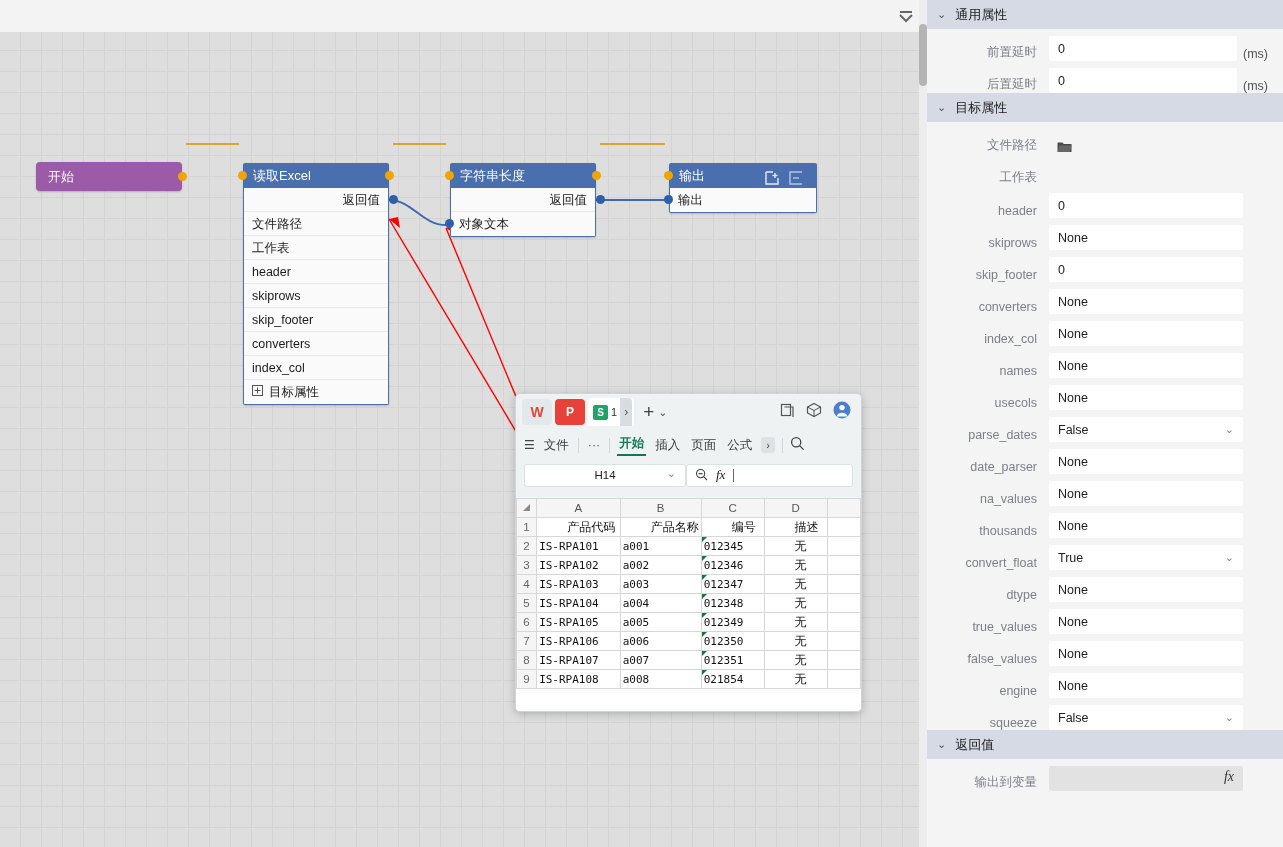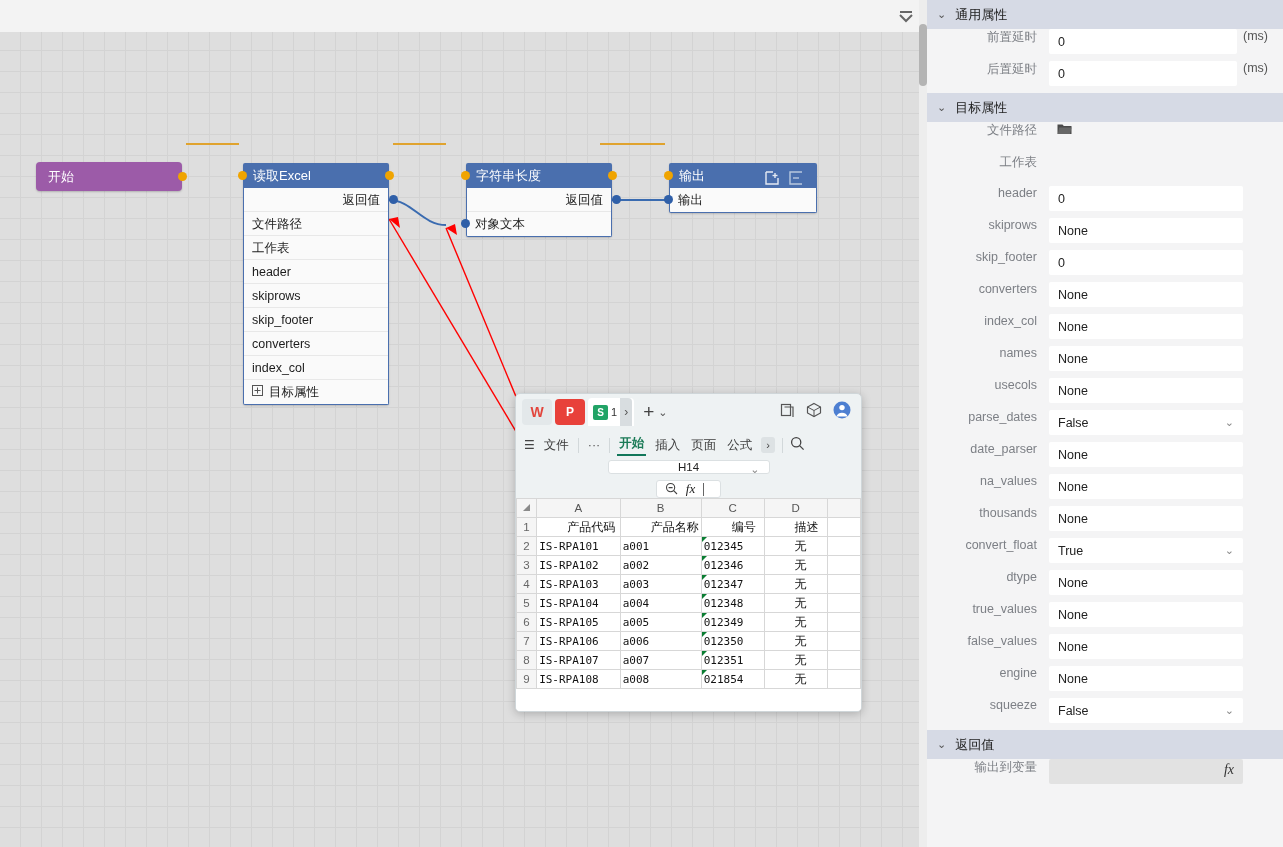--- a/index.html
+++ b/index.html
@@ -35,42 +35,42 @@
   .port{position:absolute;width:9px;height:9px;border-radius:50%;}
   .port.blue{background:#2f5fa8;}
   .port.orange{background:#f0a400;}
   
   #node-start{left:36px;top:130px;width:146px;height:29px;background:#9c5ba8;
      border-radius:4px;box-shadow:0 1px 2px rgba(0,0,0,.2);}
   #node-start .lbl{line-height:29px;padding-left:12px;color:#fff;font-size:13px;}
   
   #node-excel{left:243px;top:131px;width:146px;}
   
-  #node-strlen{left:450px;top:131px;width:146px;margin-left:16px;}
+  #node-strlen{left:450px;top:131px;width:146px;}
   
   #node-output{left:669px;top:131px;width:148px;}
   .hdr-icon{position:absolute;top:5px;width:14px;height:14px;opacity:.85;}
   
   #wires{position:absolute;left:0;top:0;width:919px;height:815px;pointer-events:none;}
   
   #wps{position:absolute;left:515px;top:393px;width:345px;height:317px;
        background:#eef2f3;border:1px solid #cfd6d9;border-radius:5px;
        box-shadow:0 2px 10px rgba(0,0,0,.22);overflow:hidden;}
   #wps-tabs{height:36px;display:flex;align-items:center;padding:0 6px;gap:3px;}
   .app-chip{width:30px;height:26px;border-radius:4px;background:#e3e8ea;
      display:flex;align-items:center;justify-content:center;font-size:14px;font-weight:bold;}
   .doc-tab{height:28px;background:#fff;border-radius:4px 4px 0 0;display:flex;align-items:center;
      padding:0 2px 0 5px;gap:3px;font-size:11px;color:#333;}
   .tab-x{background:#d8dde0;height:28px;display:flex;align-items:center;padding:0 4px;
      border-radius:0 4px 0 0;color:#555;font-size:12px;}
   #wps-menu{height:30px;display:flex;align-items:center;padding:0 8px;gap:7px;font-size:12.5px;color:#3b3b3b;}
   .mi{padding:0 2px;cursor:pointer;}
   .mi.active{color:#1a7a56;border-bottom:2px solid #12775a;padding-bottom:2px;font-weight:600;}
   .vsep{width:1px;height:15px;background:#d2d8da;}
-  #wps-formula{height:30px;display:flex;align-items:center;padding:0 8px;gap:6px;flex-direction:column;}
+  #wps-formula{height:30px;display:flex;align-items:center;padding:0 8px;}
   #namebox{width:160px;height:21px;background:#fff;border:1px solid #dbe0e2;border-radius:3px;
      display:flex;align-items:center;justify-content:center;position:relative;font-size:11.5px;color:#222;}
   #fbar{flex:1;height:21px;background:#fff;border:1px solid #dbe0e2;border-radius:3px;
      display:flex;align-items:center;gap:8px;padding:0 8px;font-size:11.5px;}
   
   #sheet{position:absolute;left:0;top:104px;right:0;bottom:0;background:#fff;overflow:hidden;}
   table.grid{border-collapse:collapse;table-layout:fixed;font-size:11.5px;}
   table.grid th,table.grid td{border:1px solid #d7d7d7;height:18px;padding:0 2px;
      overflow:hidden;white-space:nowrap;}
   table.grid th.colh{background:#f5f5f5;color:#555;text-align:center;font-weight:normal;
@@ -79,21 +79,21 @@
   td.cell{background:#fff;color:#111;font-family:"DejaVu Sans Mono","Liberation Mono",monospace;
      font-size:11px;position:relative;}
   td.cell.cn{font-family:Liberation Serif, serif;font-size:12px;padding-left:30px;}
   .errmark{position:absolute;left:0;top:0;width:0;height:0;
      border-left:5px solid #0a7d32;border-bottom:5px solid transparent;}
   
   #panel{position:absolute;left:927px;top:0;width:356px;height:847px;background:#f4f4f5;overflow:hidden;}
   .sec{height:29px;background:#d6dae5;display:flex;align-items:center;padding-left:10px;
        gap:9px;font-size:13px;color:#222;}
   .chev{font-size:11px;color:#555;}
-  .prow{height:32px;display:flex;align-items:flex-start;padding:0 8px 0 0;}
+  .prow{height:32px;display:flex;align-items:flex-end;padding:0 8px 0 0;}
   .plabel{width:110px;text-align:right;padding-right:12px;font-size:12.5px;color:#7c7f85;
      white-space:nowrap;overflow:hidden;}
   .pfield{flex:1;height:25px;background:#fff;border-radius:2px;display:flex;align-items:center;
      padding:0 9px;font-size:12.5px;color:#222;position:relative;box-sizing:border-box;}
   .pfield.readonly{background:#e2e2e2;}
   .punit{width:32px;font-size:12.5px;color:#555;padding-left:6px;}
   .pafter{width:30px;display:flex;align-items:center;justify-content:center;}
   .selchev{position:absolute;right:9px;top:6px;color:#888;font-size:11px;}
   #panel-scroll{position:absolute;left:919px;top:0;width:8px;height:847px;background:#ededed;}
   #panel-thumb{position:absolute;left:919px;top:24px;width:8px;height:62px;background:#b4b4b4;border-radius:4px;}

